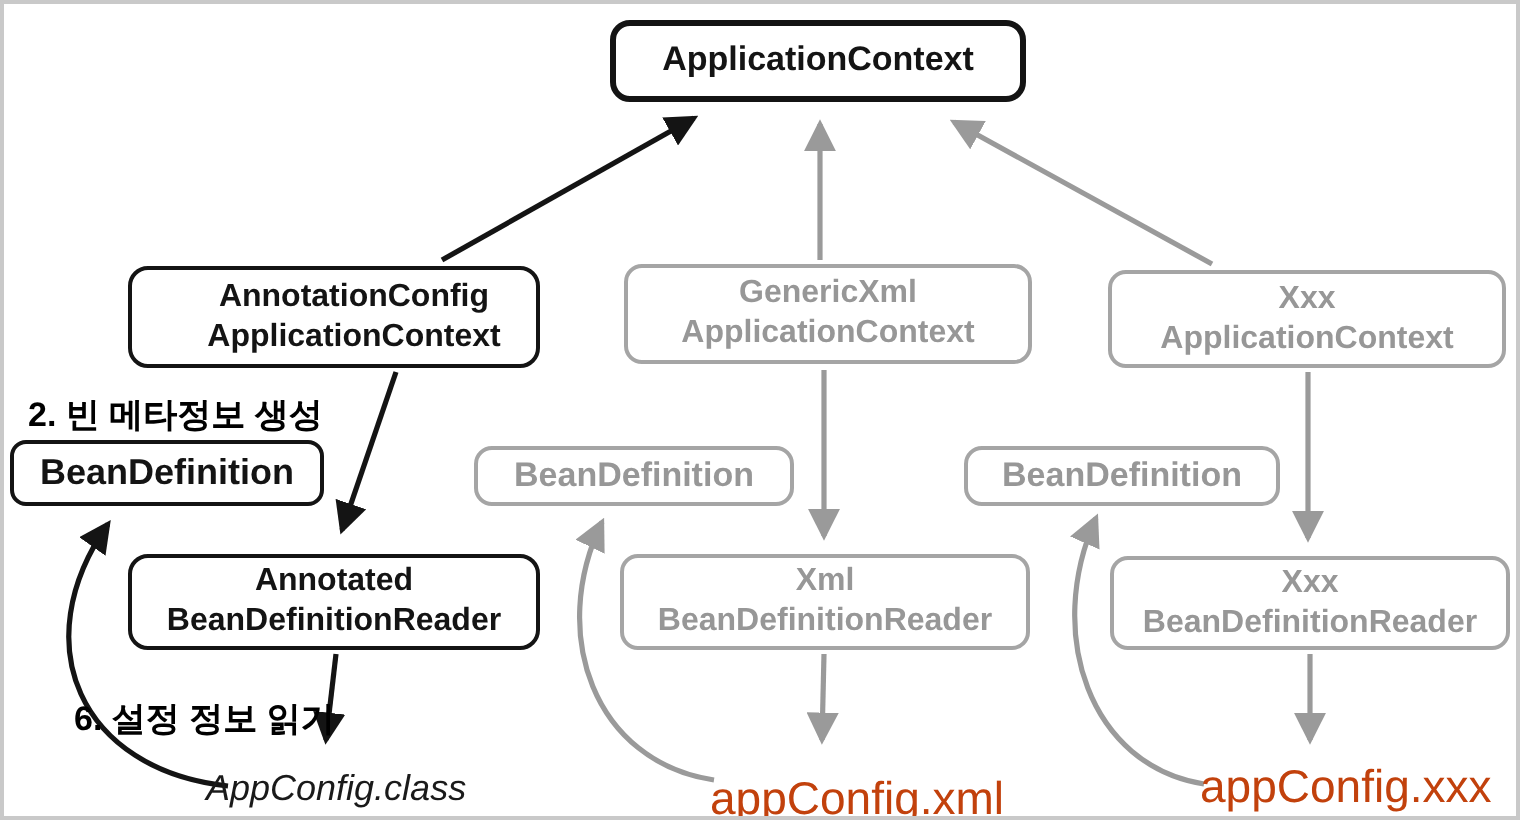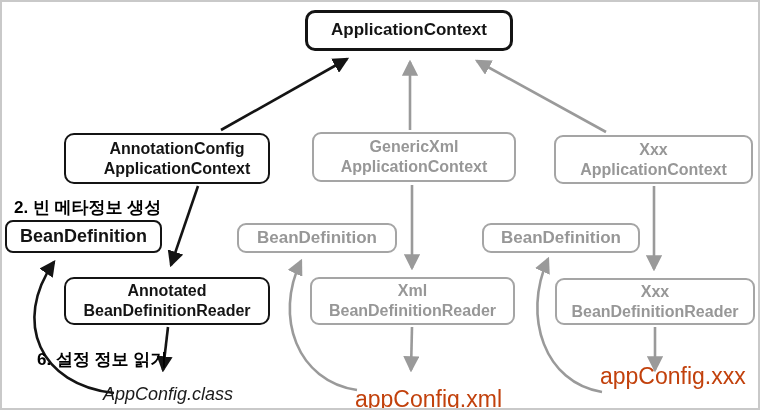--- a/index.html
+++ b/index.html
@@ -102,15 +102,15 @@
   </div>
   <div class="box gray" style="left:553px; top:276px; width:200px; height:47px;">
     <div>Xxx</div>
     <div>BeanDefinitionReader</div>
   </div>
 
   <div class="lbl annotation" style="left:35px; top:346px;">6. 설정 정보 읽기</div>
 
   <div class="lbl file-black" style="left:101px; top:382px;font-style:italic;">AppConfig.class</div>
   <div class="lbl file-gray" style="left:353px; top:384px;">appConfig.xml</div>
-  <div class="lbl file-gray" style="left:598px; top:361px;">appConfig.xxx</div>
+  <div class="lbl file-gray" style="left:598px; top:378px;">appConfig.xxx</div>
 
 </div>
 
 </body></html>

